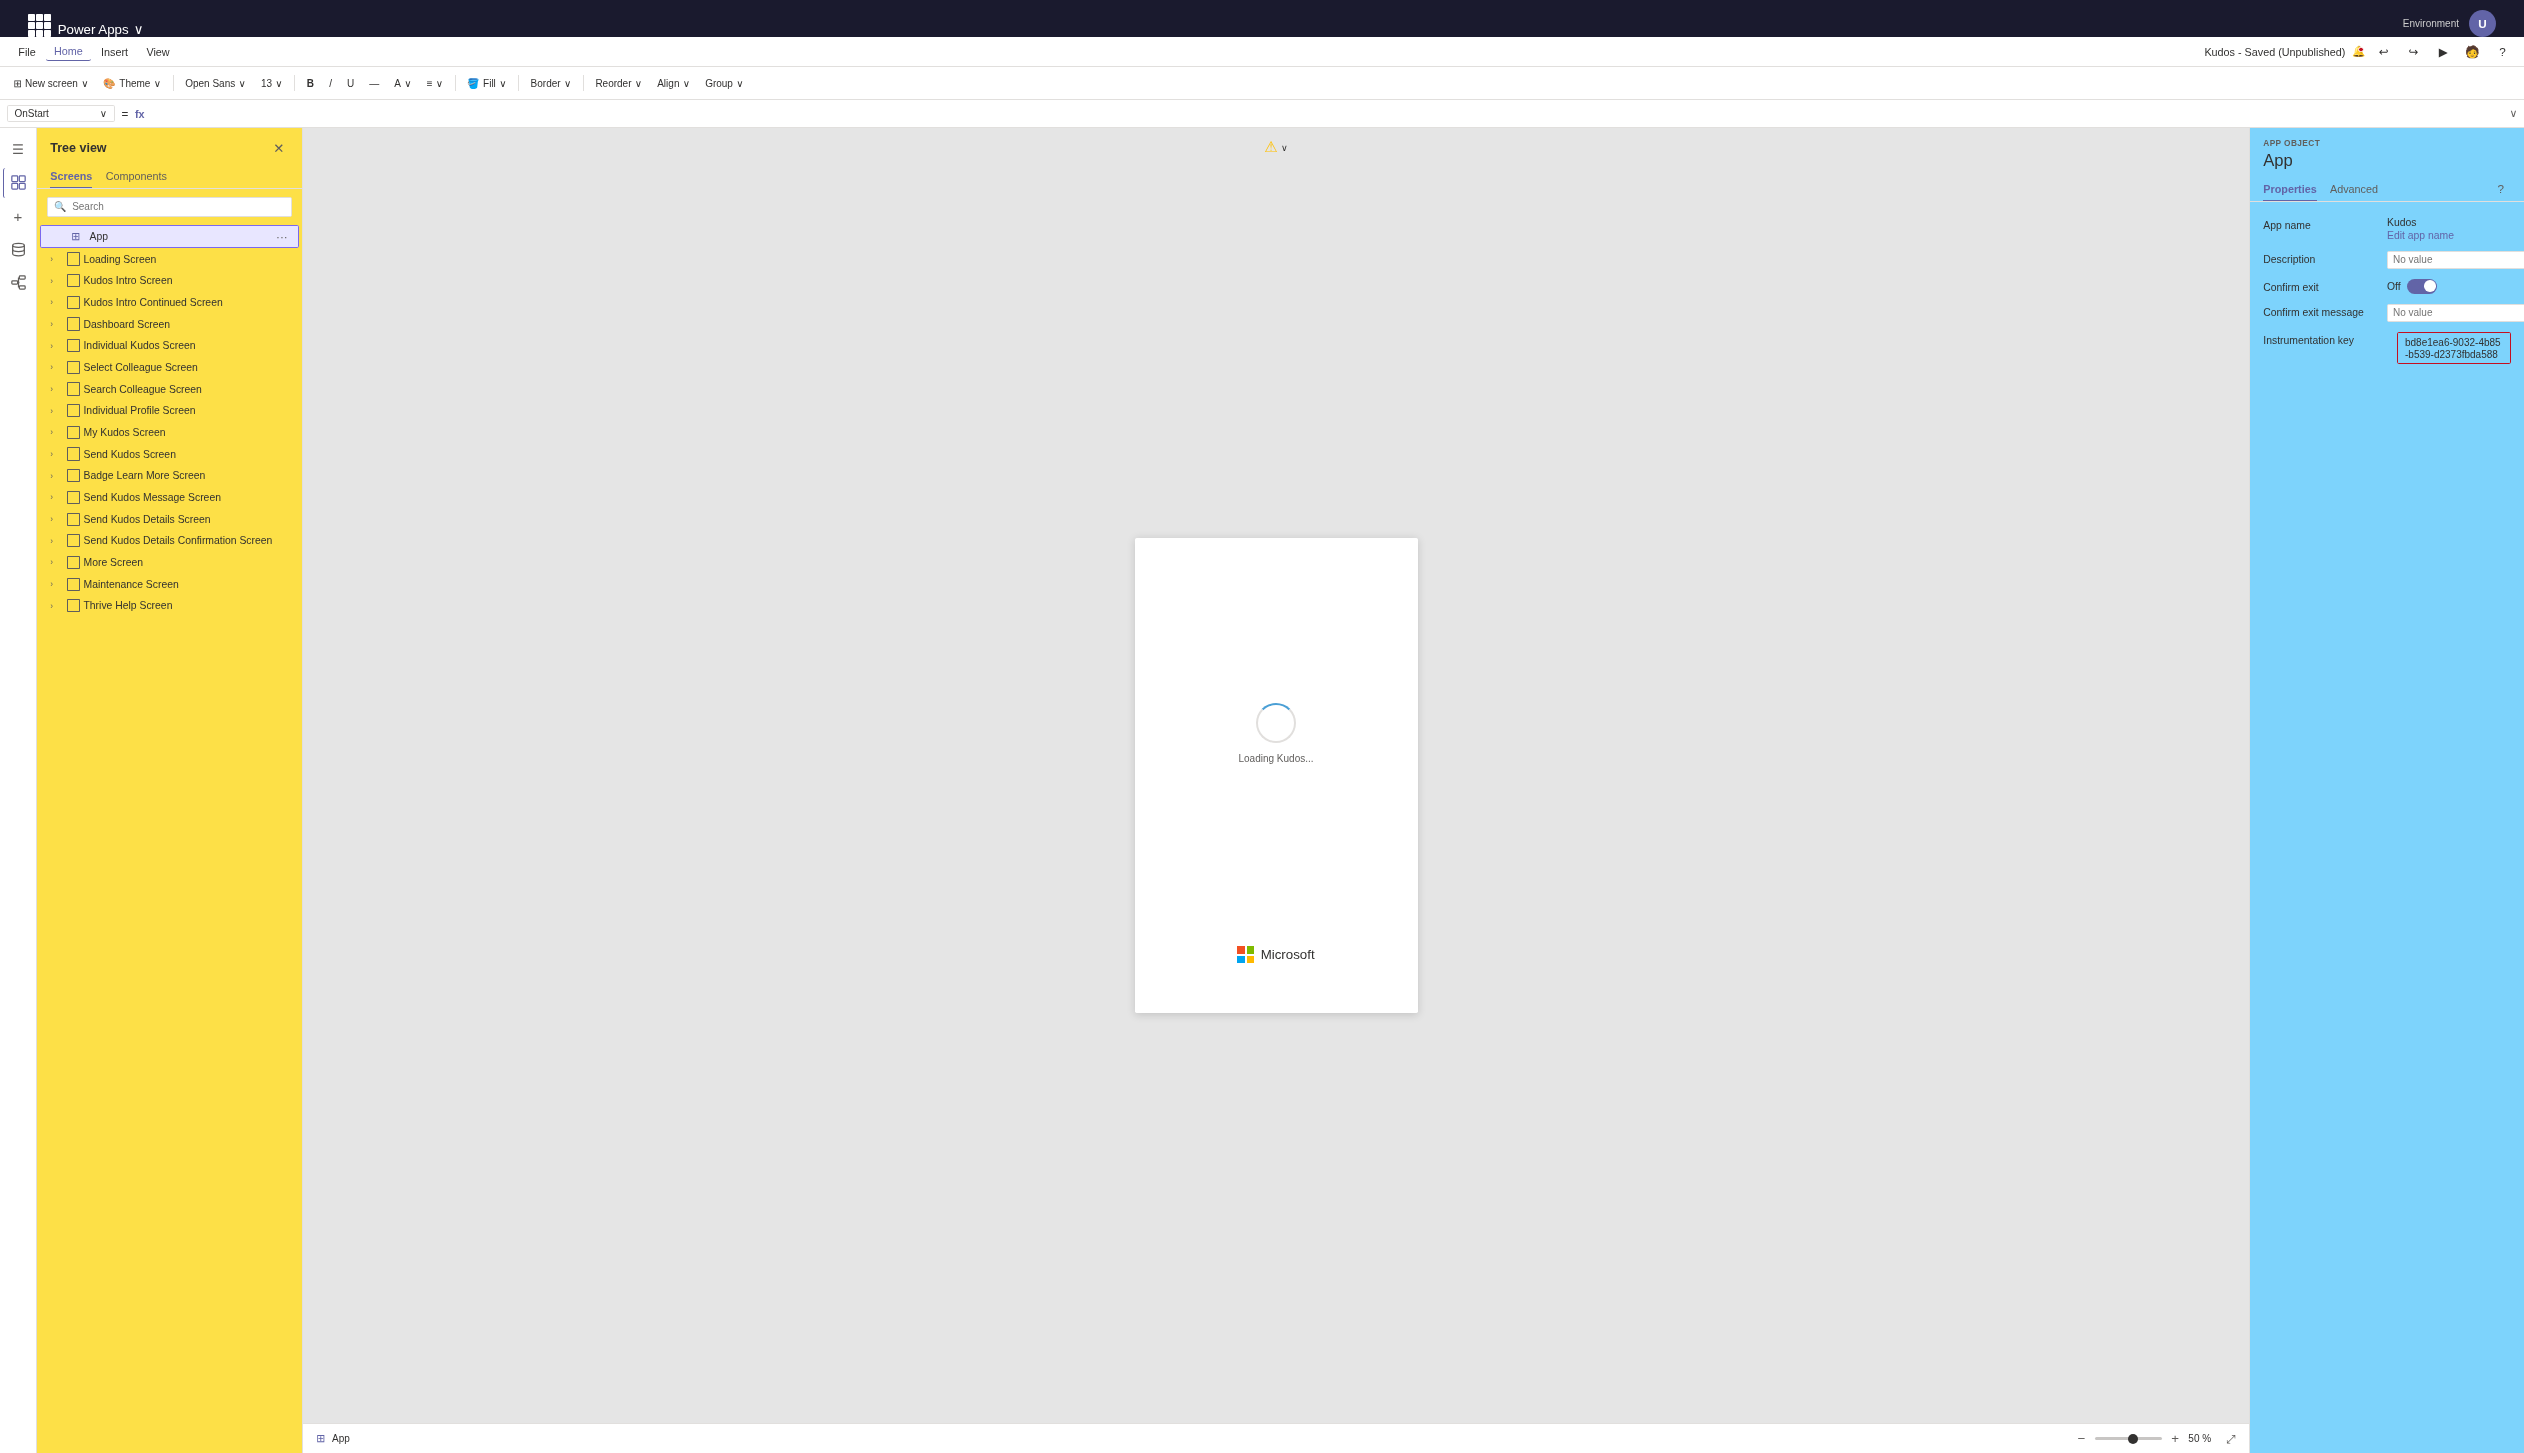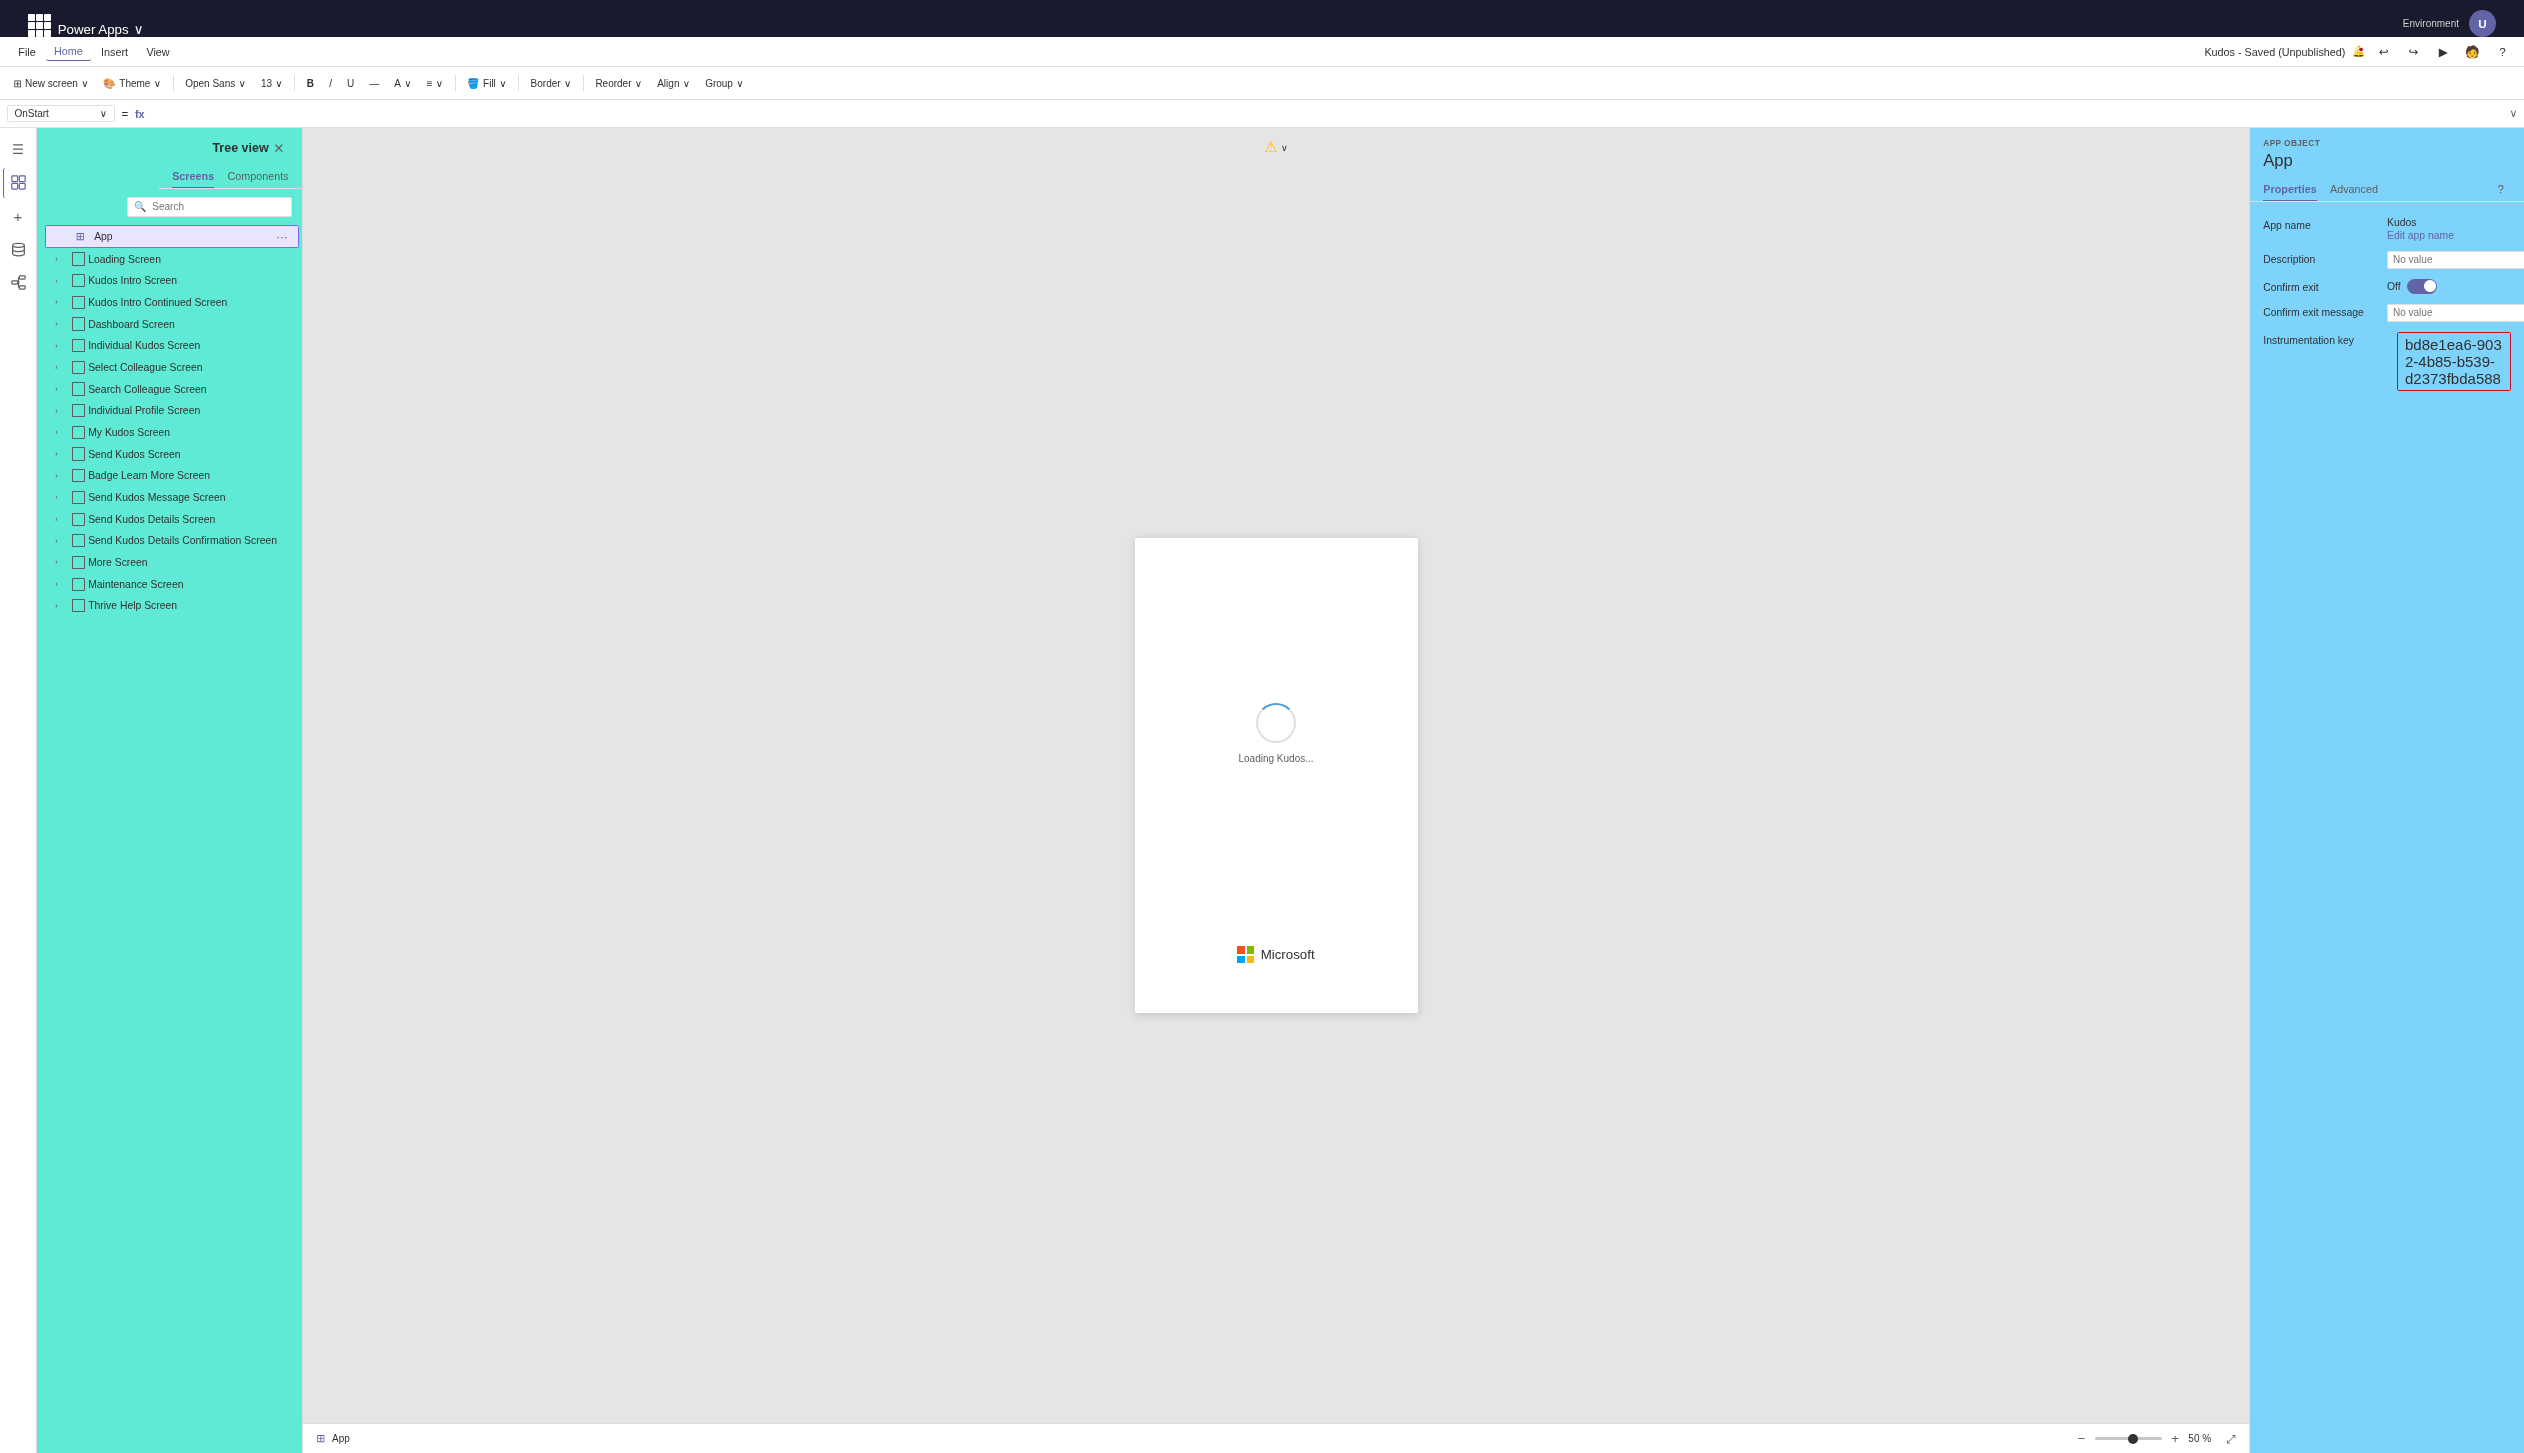--- a/index.html
+++ b/index.html
@@ -40,21 +40,21 @@
     
     .main-content { display: flex; flex: 1; overflow: hidden; }
 
     
     .thin-sidebar { width: 37px; background: #fff; border-right: 0.8px solid #e1dfdd; display: flex; flex-direction: column; align-items: center; padding: 6.7px 0; gap: 3.3px; flex-shrink: 0; }
     .thin-sidebar-icon { width: 30px; height: 30px; display: flex; align-items: center; justify-content: center; cursor: pointer; border-radius: 2.5px; font-size: 13.3px; color: #605e5c; }
     .thin-sidebar-icon.active { color: #6264a7; border-left: 1.7px solid #6264a7; }
     .thin-sidebar-add { width: 30px; height: 30px; display: flex; align-items: center; justify-content: center; cursor: pointer; border-radius: 50%; font-size: 15px; color: #605e5c; }
 
     
-    .tree-panel { width: 266px; background: #5eead4; border-right: 0.8px solid #e1dfdd; display: flex; flex-direction: column; flex-shrink: 0; overflow: hidden; align-items: flex-end; }
+    .tree-panel { width: 266px; background: #fde047; border-right: 0.8px solid #e1dfdd; display: flex; flex-direction: column; flex-shrink: 0; overflow: hidden; }
     .tree-panel-header { display: flex; align-items: center; justify-content: space-between; padding: 10px 13.3px 6.7px; }
     .tree-panel-title { font-size: 12.5px; font-weight: 600; color: #323130; }
     .tree-panel-close { cursor: pointer; color: #605e5c; font-size: 13.3px; width: 20px; height: 20px; display: flex; align-items: center; justify-content: center; border-radius: 2.5px; }
     .tree-tabs { display: flex; border-bottom: 0.8px solid #e1dfdd; padding: 0 13.3px; gap: 13.3px; }
     .tree-tab { padding: 5px 0; font-size: 10.8px; color: #605e5c; cursor: pointer; border-bottom: 1.7px solid transparent; }
     .tree-tab.active { color: #6264a7; border-bottom: 1.7px solid #6264a7; font-weight: 600; }
     .search-box { margin: 8.3px 10px; display: flex; align-items: center; gap: 5px; border: 0.8px solid #e1dfdd; border-radius: 1.7px; padding: 3.3px 6.7px; background: #fff; }
     .search-box-icon { color: #605e5c; font-size: 10px; }
     .search-box input { border: none; outline: none; font-size: 10px; color: #323130; flex: 1; background: transparent; }
 
@@ -103,21 +103,21 @@
     .prop-value { flex: 1; font-size: 10.4px; color: #323130; }
     .prop-value-purple { color: #6264a7; font-size: 10.4px; cursor: pointer; }
     .prop-input { flex: 1; border: 0.8px solid #e1dfdd; border-radius: 1.7px; padding: 2.5px 5px; font-size: 10px; color: #a19f9d; outline: none; }
     .toggle { display: flex; align-items: center; gap: 6.7px; }
     .toggle-label { font-size: 10.4px; color: #323130; }
     .toggle-switch { width: 30px; height: 15px; background: #6264a7; border-radius: 7.5px; position: relative; cursor: pointer; }
     .toggle-knob { width: 11.7px; height: 11.7px; background: #fff; border-radius: 50%; position: absolute; top: 1.7px; right: 1.7px; }
 
     .instrumentation-row { display: flex; align-items: flex-start; padding: 5px 13.3px; gap: 17px; }
     .instrumentation-box { border: 1.7px solid #c50f1f; border-radius: 1.7px; padding: 3.3px 6.7px; flex: 1; }
-    .instrumentation-key-text { font-size: 15px; color: #323130; word-break: break-all; }
+    .instrumentation-key-text { font-size: 10px; color: #323130; word-break: break-all; }
 
     
     .tree-items::-webkit-scrollbar { width: 4.2px; }
     .tree-items::-webkit-scrollbar-thumb { background: #c8c6c4; border-radius: 2.5px; }
   </style>
 </head>
 <body>
 
 <div class="top-bar">
   <div class="waffle-icon">

